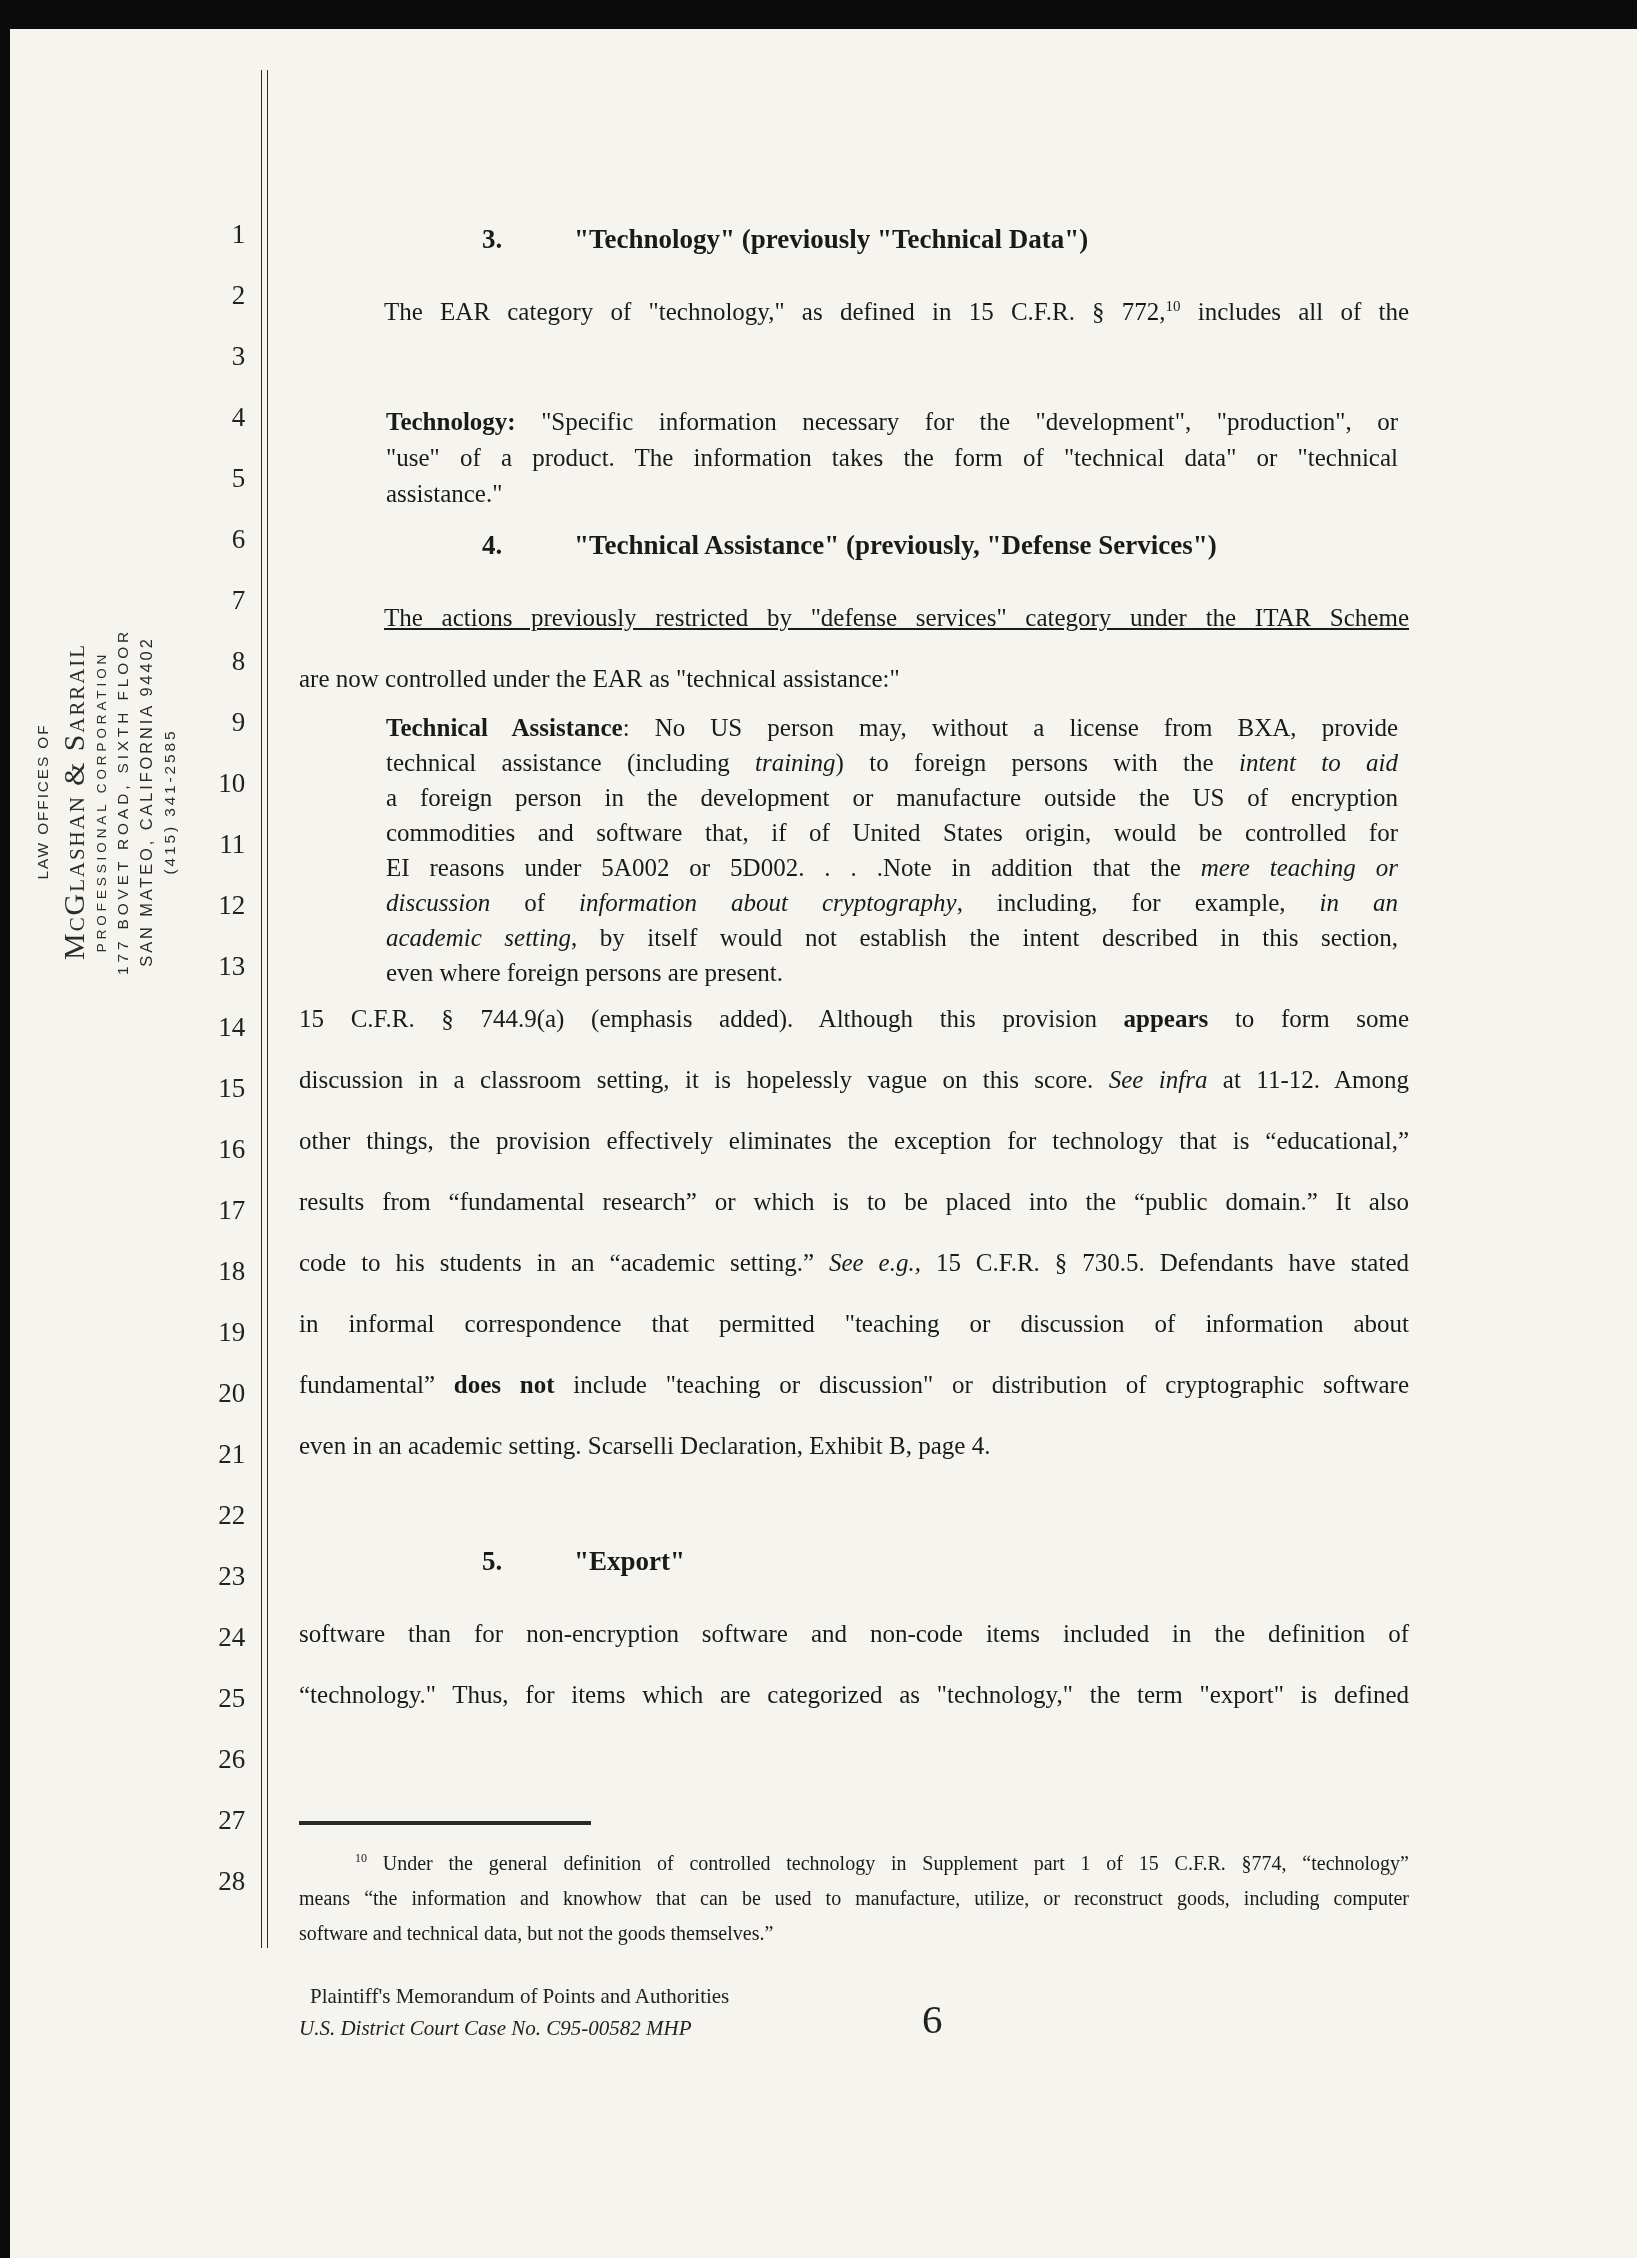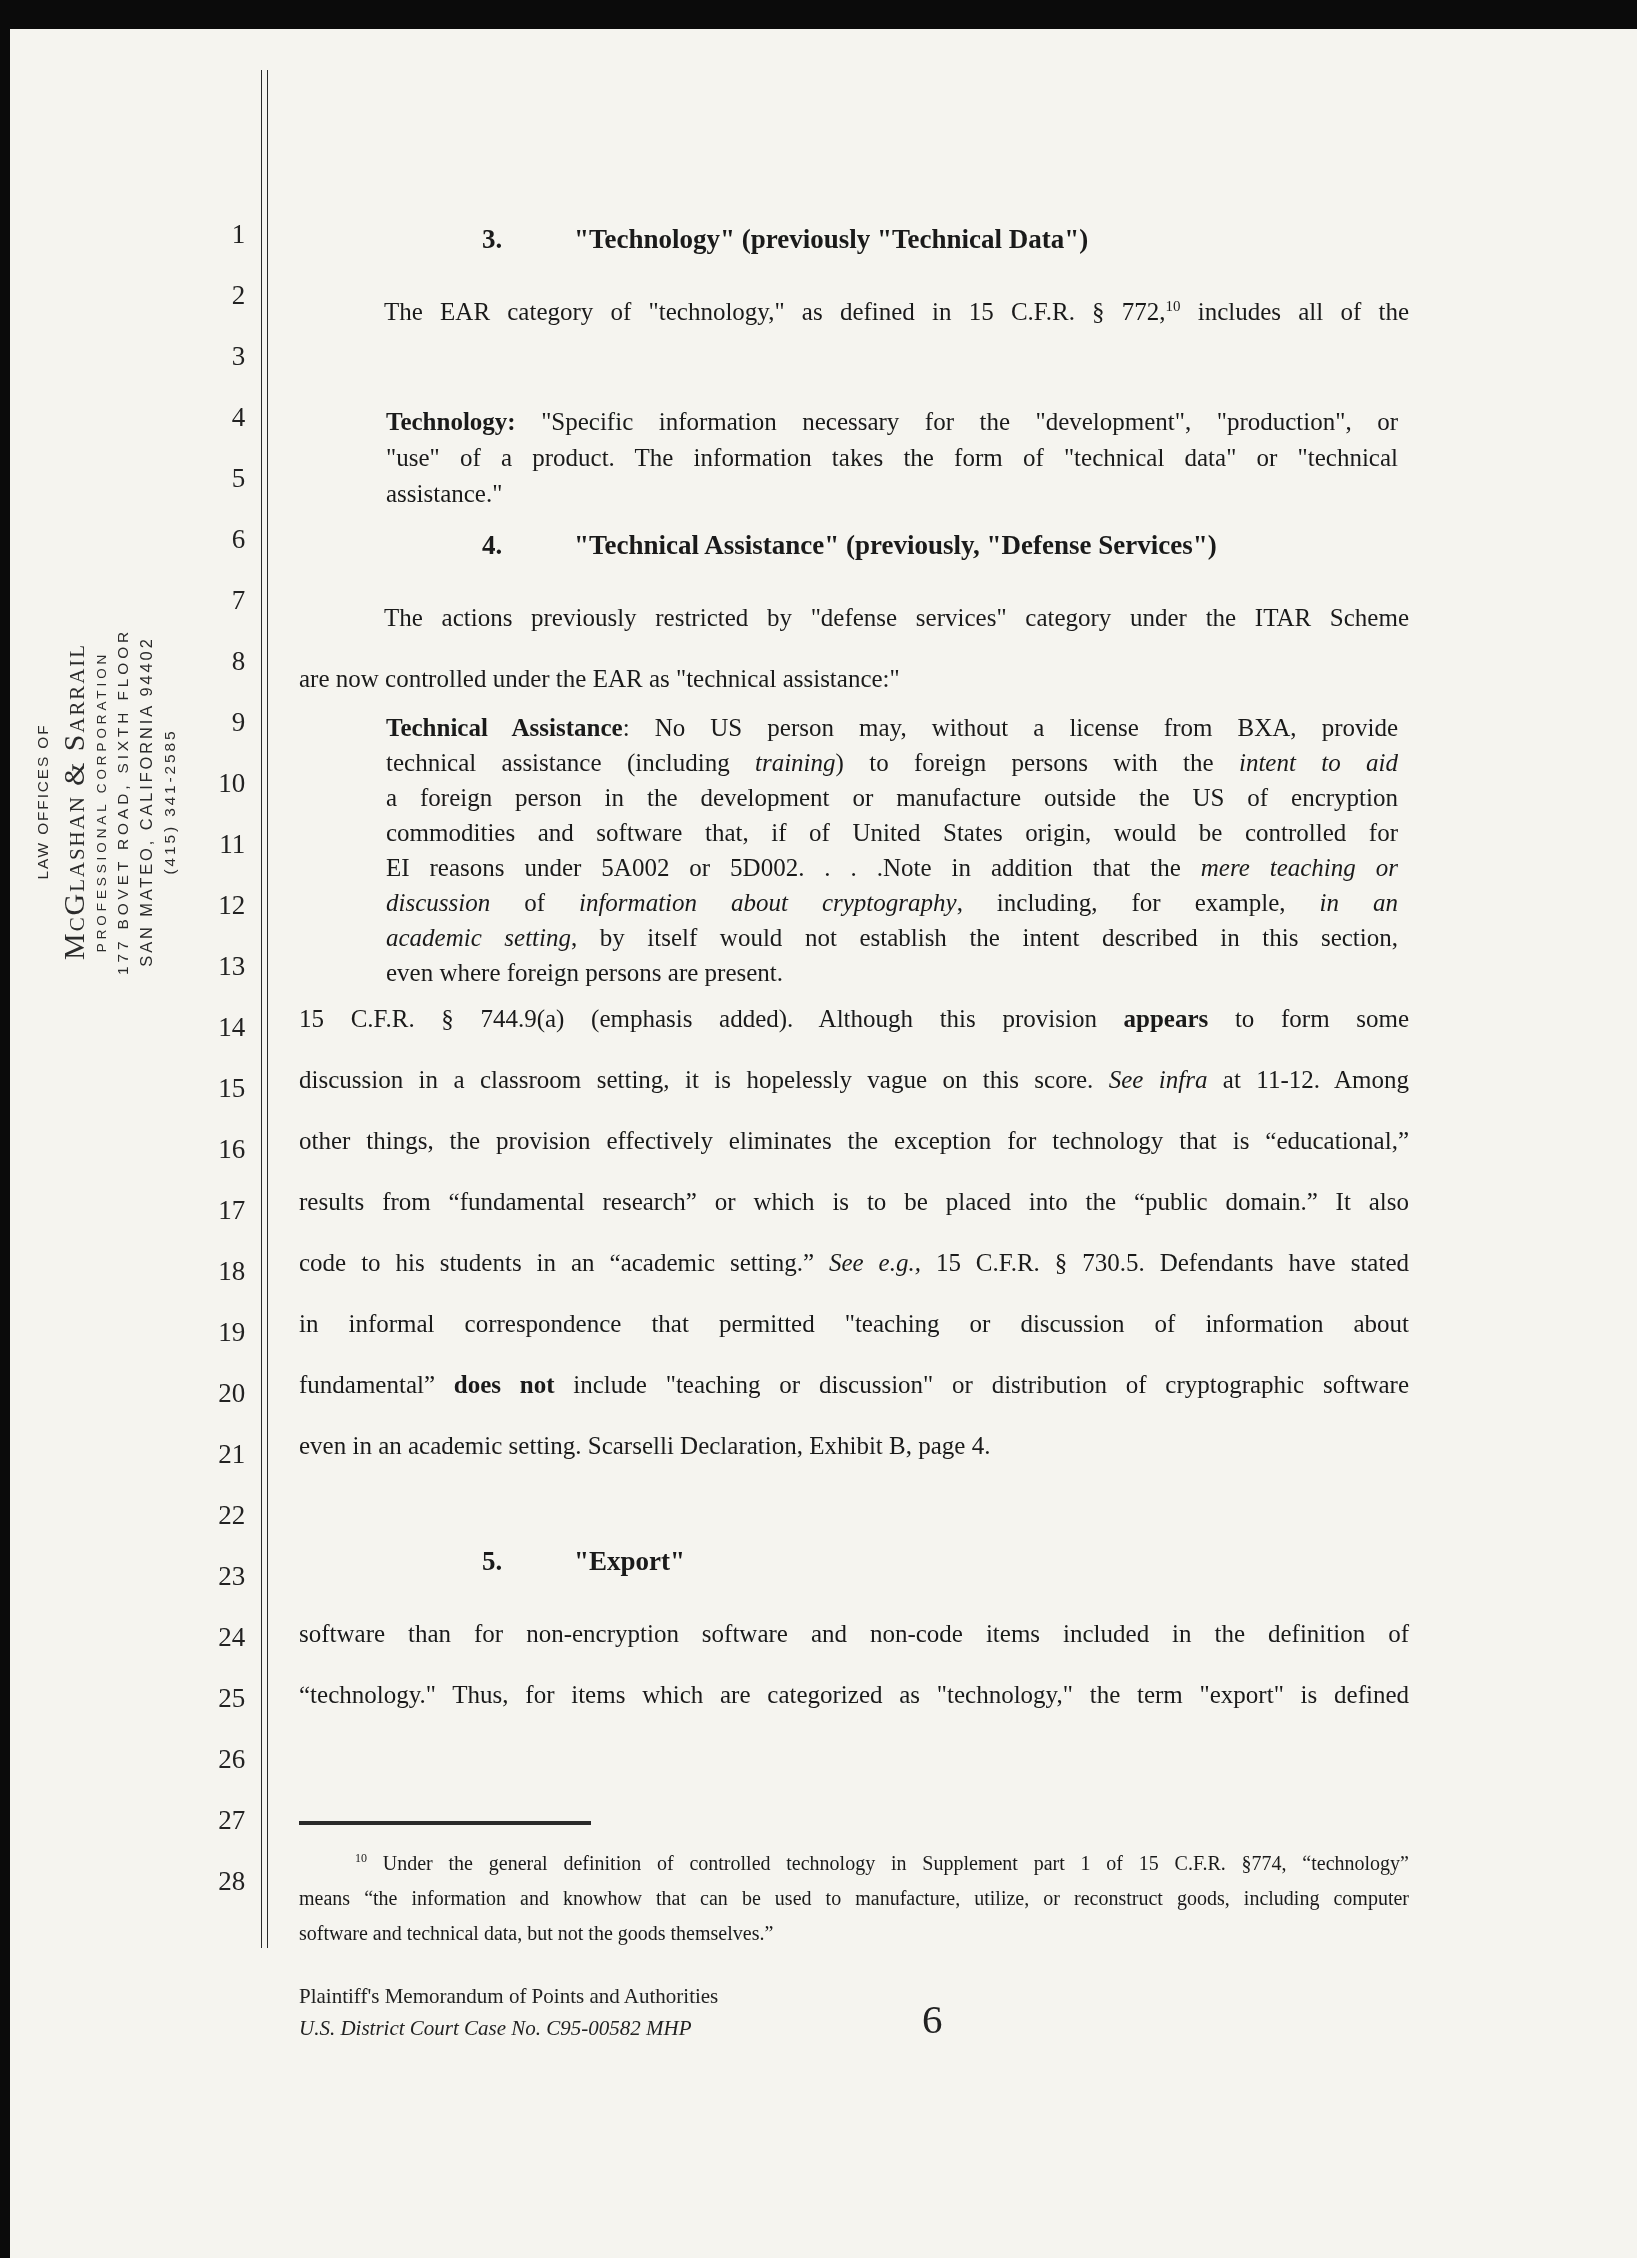--- a/index.html
+++ b/index.html
@@ -62,21 +62,21 @@
   .h4blk{top:526px;}
   .p2blk{top:587px;}
   .q2blk{top:710px;}
   .p3blk{top:988px;}
   .h5blk{top:1542px;}
   .p4blk{top:1603px;}
 
   .fnsep{position:absolute;left:299px;top:1821px;width:292px;height:3.9px;background:#2a2a2a;}
   .footnote{top:1846px;font-size:20px;line-height:35px;}
 
-  .footer1{position:absolute;left:299px;top:1984px;font-size:21px;color:#222;}
+  .footer1{position:absolute;left:310px;top:1984px;font-size:21px;color:#222;}
   .footer2{position:absolute;left:299px;top:2016px;font-size:21px;color:#222;font-style:italic;}
   .pagenum{position:absolute;left:922px;top:1995px;font-size:41px;color:#222;}
 </style>
 </head>
 <body>
 
 <div class="page">
   <div class="scan-top"></div>
   <div class="scan-left"></div>
 
@@ -133,21 +133,21 @@
       <div class="tline"><span class="b">Technology:</span><span>  "Specific information necessary for the "development", "production", or</span></div>
       <div class="tline"><span>"use" of a product.  The information takes the form of "technical data" or "technical</span></div>
       <div class="tline last"><span>assistance."</span></div>
     </div>
 
   <div class="blk h4blk heading">
     <span class="hnum">4.</span><span>"Technical Assistance" (previously, "Defense Services")</span>
   </div>
 
   <div class="blk p2blk para">
-      <div class="tline" style="text-indent: 85px;"><span>The actions previously restricted by "defense services" category under the ITAR Scheme</span></div>
+      <div class="tline" style="text-indent: 85px; text-decoration: underline;"><span>The actions previously restricted by "defense services" category under the ITAR Scheme</span></div>
       <div class="tline last"><span>are now controlled under the EAR as "technical assistance:"</span></div>
     </div>
 
   <div class="quote q2 q2blk">
       <div class="tline"><span class="b">Technical Assistance</span><span>:  No US person may, without a license from BXA, provide</span></div>
       <div class="tline"><span>technical assistance (including </span><span class="i">training</span><span>) to foreign persons with the </span><span class="i">intent to aid</span></div>
       <div class="tline"><span>a foreign person in the development or manufacture outside the US of encryption</span></div>
       <div class="tline"><span>commodities and software that, if of United States  origin, would be controlled for</span></div>
       <div class="tline"><span>EI reasons under 5A002 or 5D002.  . . .Note in addition that the </span><span class="i">mere teaching or</span></div>
       <div class="tline"><span class="i">discussion</span><span> of </span><span class="i">information about cryptography</span><span>, including, for example, </span><span class="i">in an</span></div>

